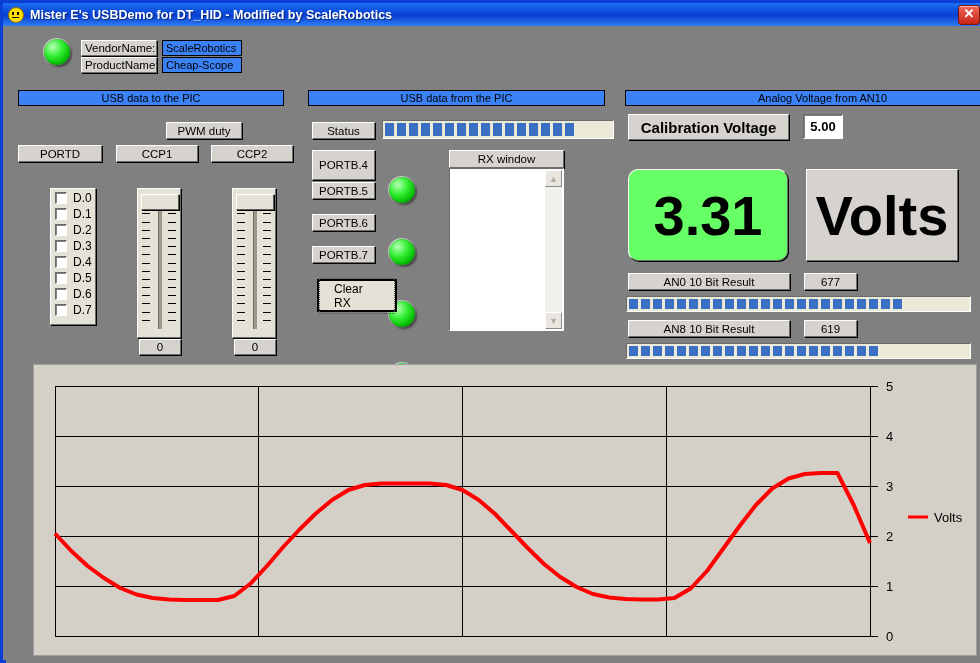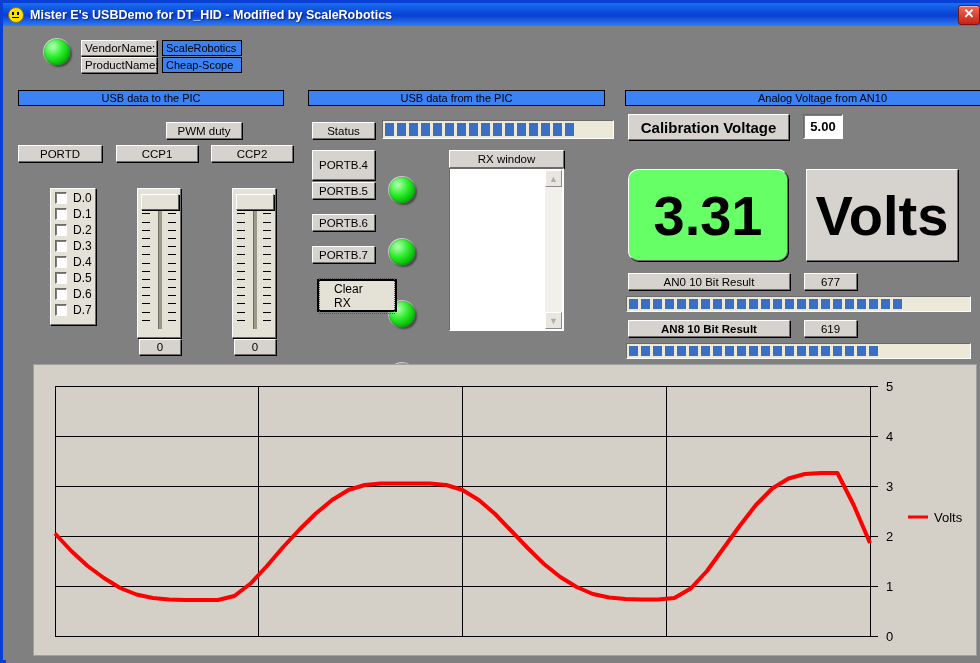--- a/index.html
+++ b/index.html
@@ -334,21 +334,21 @@
         <i></i>
         <i></i>
         <i></i>
         <i></i>
         <i></i>
         <i></i>
         <i></i>
         <i></i>
     </div>
 
-    <div class="abs lbl" style="left:622px;top:294px;width:162px;height:17px;font-weight:bold;">AN8 10 Bit Result</div>
+    <div class="abs lbl" style="left:622px;top:294px;width:162px;height:17px;">AN8 10 Bit Result</div>
     <div class="abs lbl" style="left:798px;top:294px;width:53px;height:17px;">619</div>
     <div class="abs prog" style="left:620px;top:317px;width:345px;height:16px;">
       <i></i>
         <i></i>
         <i></i>
         <i></i>
         <i></i>
         <i></i>
         <i></i>
         <i></i>

